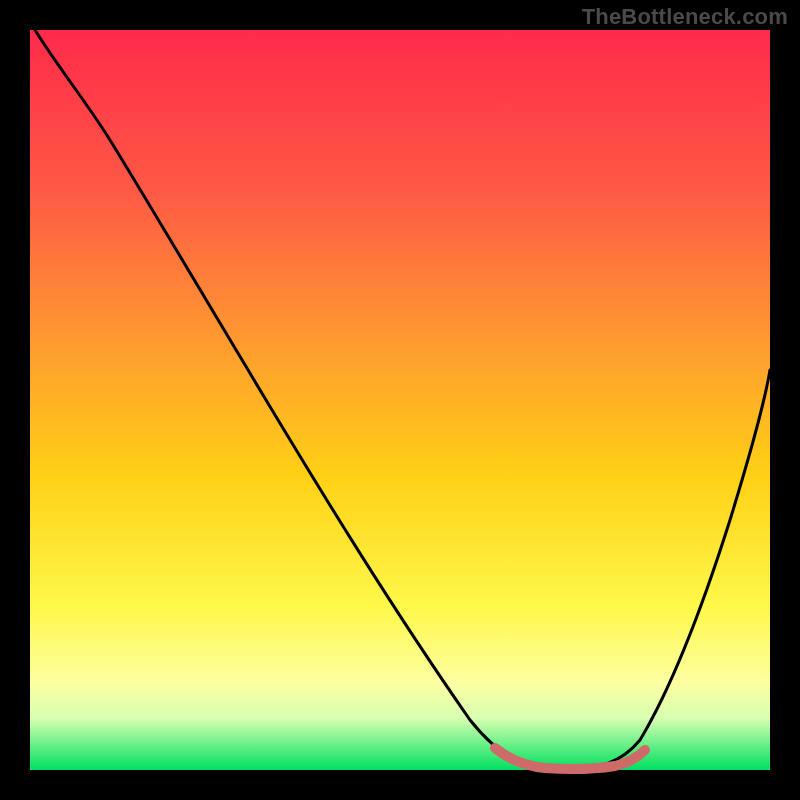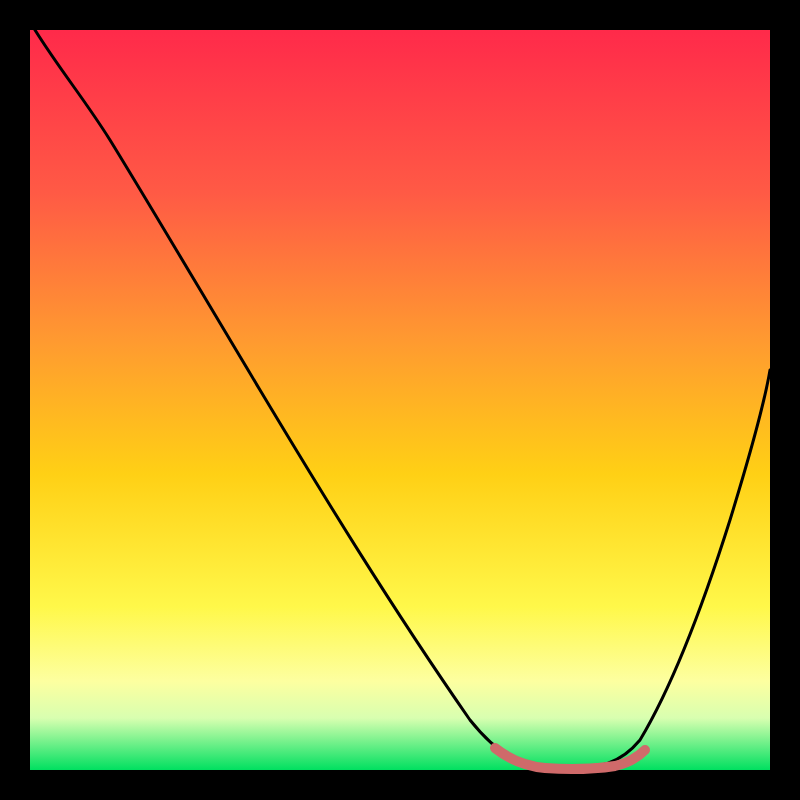--- a/index.html
+++ b/index.html
@@ -66,13 +66,14 @@
     </g>
 
     <g>
       <path d="M 495 748
                C 510 760, 525 766, 545 768
                C 570 770, 595 769, 615 766
                C 628 763, 638 757, 645 750" fill="none" stroke="#cf6a6a" stroke-width="10" stroke-linecap="round"></path>
     </g>
   </svg>
 
+  <div class="watermark">TheBottleneck.com</div>
 </div>
 
 </body></html>

